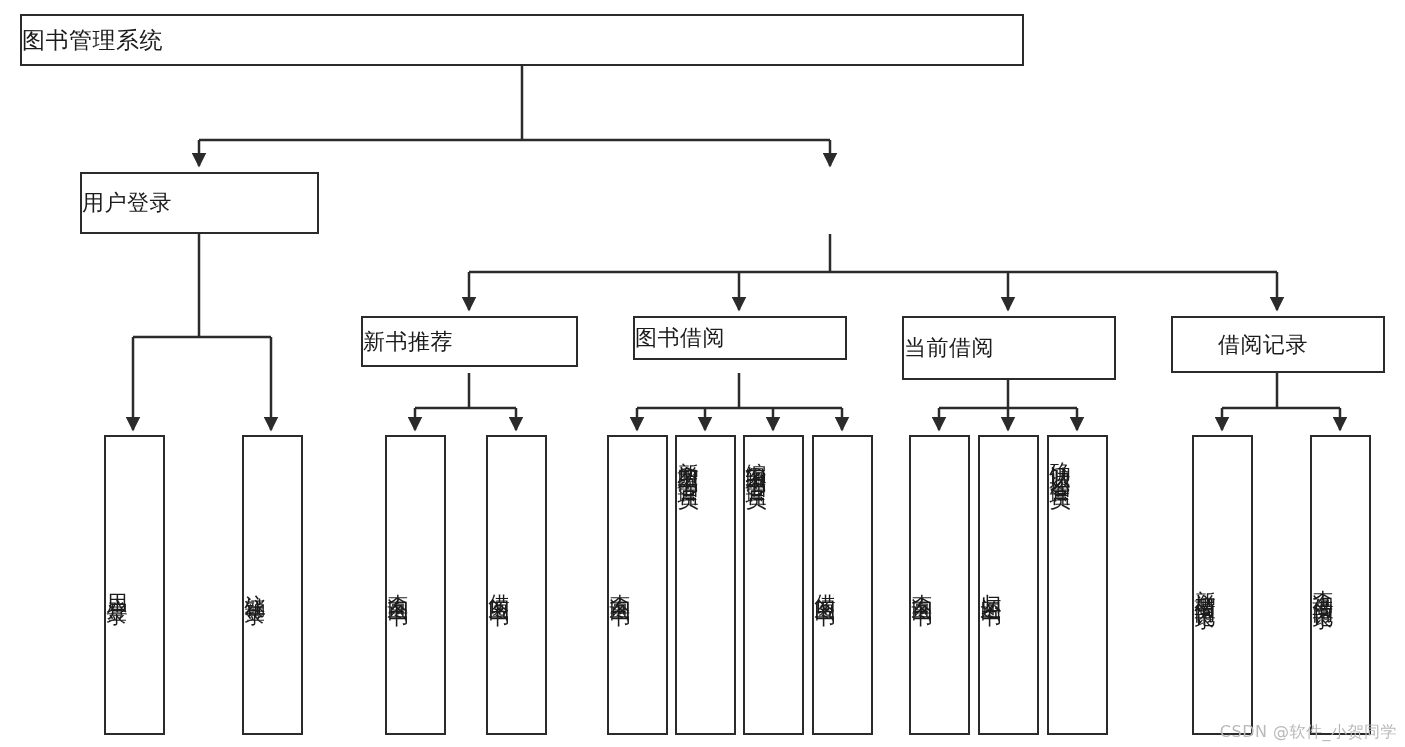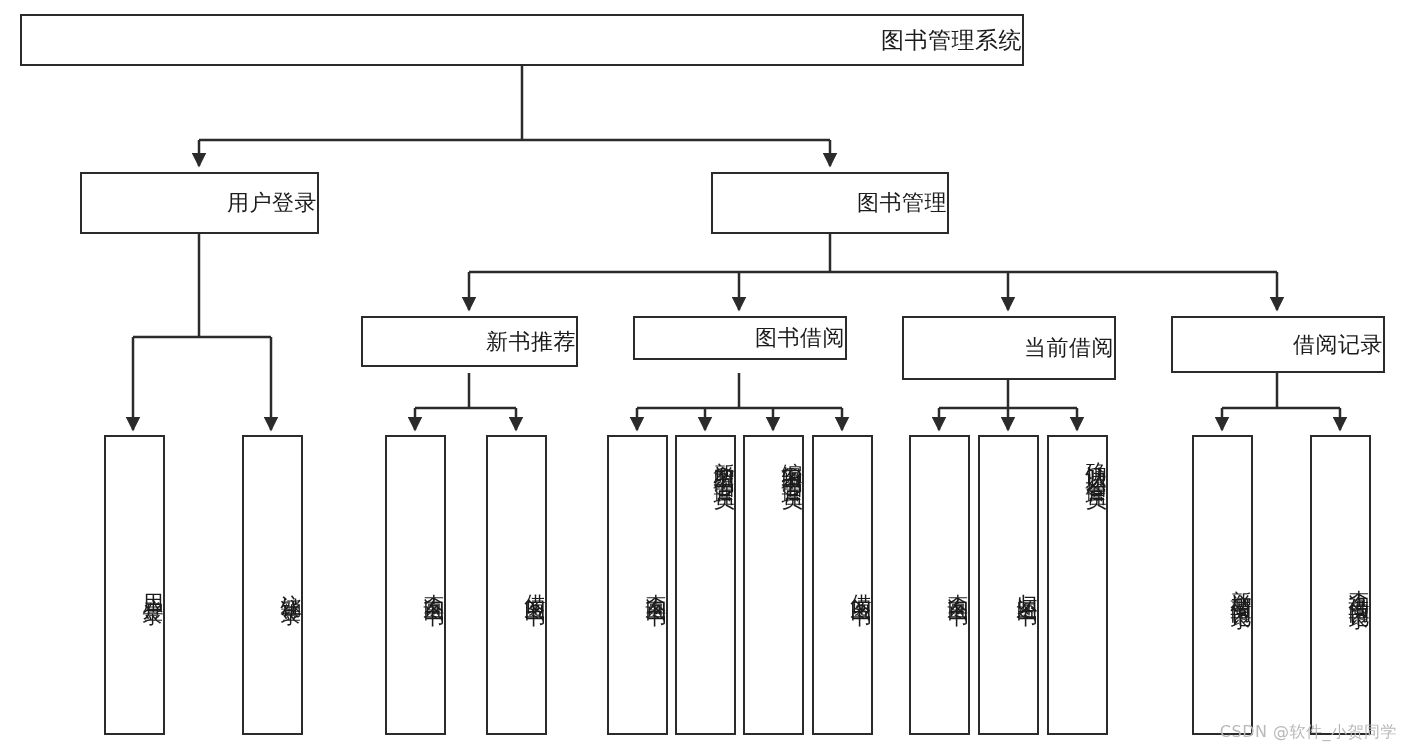--- a/index.html
+++ b/index.html
@@ -26,21 +26,21 @@
     height: 747px;
     pointer-events: none;
   }
   .node {
     position: absolute;
     box-sizing: border-box;
     background: #ffffff;
     border: 2.5px solid #2b2b2b;
     display: flex;
     align-items: center;
-    justify-content: flex-end;
+    justify-content: flex-start;
     z-index: 2;
   }
   .node .lbl {
     color: #1b1b1b;
     line-height: 1.08;
     text-align: center;
     white-space: pre;
   }
   
   .node.horiz .lbl {
@@ -133,37 +133,34 @@
   </svg>
 
   <div class="node horiz root" style="left:20px; top:14px; width:1004px; height:52px;">
     <span class="lbl">图书管理系统</span>
   </div>
 
   <div class="node horiz" style="left:80px; top:172px; width:239px; height:62px;">
     <span class="lbl">用户登录</span>
   </div>
 
-  <div class="node horiz" style="left:711px; top:172px; width:238px; height:62px;">
-    <span class="lbl">图书管理</span>
-  </div>
 
   <div class="node horiz" style="left:361px; top:316px; width:217px; height:51px;">
     <span class="lbl">新书推荐</span>
   </div>
 
   <div class="node horiz" style="left:633px; top:316px; width:214px; height:44px;">
     <span class="lbl">图书借阅</span>
   </div>
 
   <div class="node horiz" style="left:902px; top:316px; width:214px; height:64px;">
     <span class="lbl">当前借阅</span>
   </div>
 
-  <div class="node horiz" style="left:1171px; top:316px; width:214px; height:57px;">
+  <div class="node horiz" style="left:1171px; top:316px; width:214px; height:57px;padding-left:45px;">
     <span class="lbl">借阅记录</span>
   </div>
 
   <div class="node vert mid" style="left:104px; top:435px; width:61px; height:300px;">
     <span class="lbl">用户登录</span>
   </div>
 
   <div class="node vert mid" style="left:242px; top:435px; width:61px; height:300px;">
     <span class="lbl">注销登录</span>
   </div>

